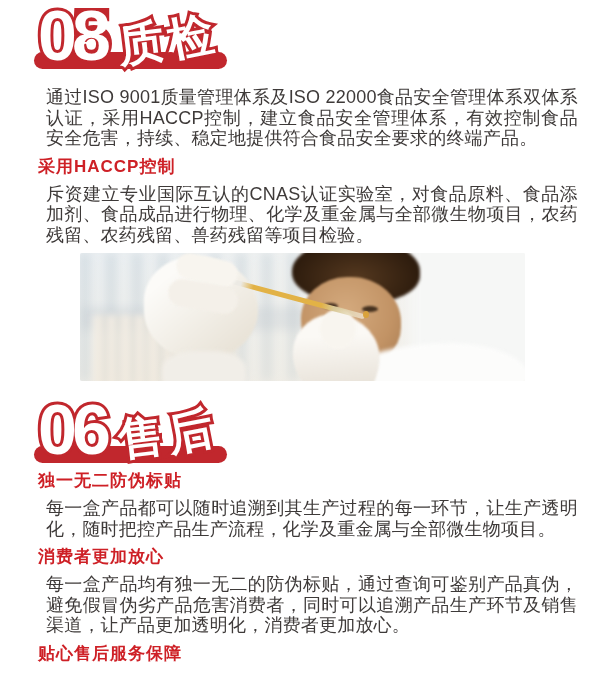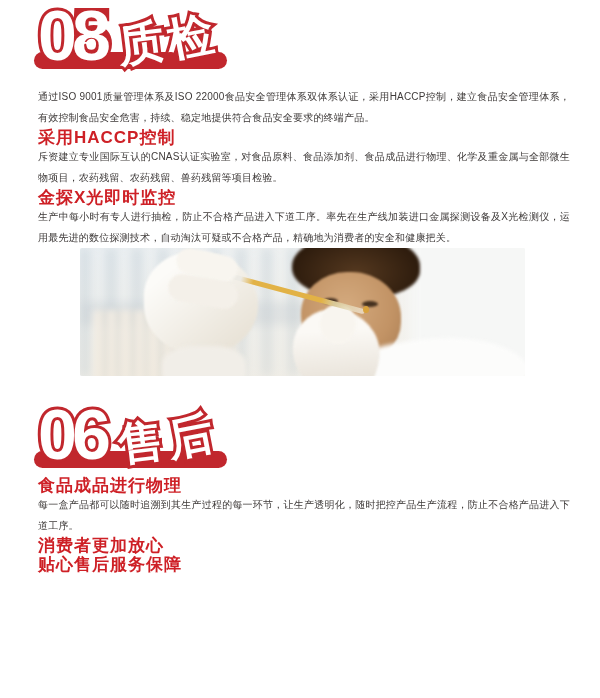--- a/index.html
+++ b/index.html
@@ -7,21 +7,21 @@
   body {
     width: 600px; height: 698px; overflow: hidden;
     background: #ffffff;
     font-family: "Liberation Sans", "DejaVu Sans", sans-serif;
   }
   .page { padding: 5px 30px 0 38px; }
 
   
   .banner { position: relative; height: 64px; width: 230px; margin-left: -4px; }
   .banner.first  { margin-bottom: 18px; }
-  .banner.second { margin-top: 28px; margin-bottom: 8px; }
+  .banner.second { margin-top: 18px; margin-bottom: 8px; }
   .pill {
     position: absolute; left: 0; bottom: 0;
     width: 193px; height: 17px; border-radius: 9px;
     background: #c1272d;
   }
   .ol { position: absolute; color: #ffffff; z-index: 2; font-weight: 900; }
   .ol::before {
     content: attr(data-text);
     position: absolute; left: 0; top: 0; z-index: -1;
     color: #c1272d; -webkit-text-stroke: 6px #c1272d;
@@ -30,22 +30,22 @@
   .o-ch  { font-size: 46px; line-height: 46px; }
   .o-ch.ch1 { left: 84px;  top: 15px; transform: rotate(-7deg); }
   .o-ch.ch2 { left: 133px; top: 9px;  transform: rotate(-11deg); }
 
   
   .sec-title {
     color: #ce2026; font-size: 17px; font-weight: bold;
     line-height: 19px; margin: 0; letter-spacing: 1px;
   }
   .sec-p {
-    color: #3e3a39; font-size: 10px; line-height: 20.5px;
-    margin: 0; width: 532px; letter-spacing: 0.2px;
+    color: #3e3a39; font-size: 18px; line-height: 20.5px;
+    margin: 8px; width: 532px; letter-spacing: 0.2px;
     text-align: justify;
   }
 
   
   .photo {
     position: relative; width: 445px; height: 128px;
     margin: 0 0 0 42px; overflow: hidden; border-radius: 2px;
     background: linear-gradient(100deg, #e2e8ec 0%, #ecedeb 55%, #f5f5f3 100%);
   }
   .photo div { position: absolute; }
@@ -108,24 +108,20 @@
 
   <section>
     <p class="sec-p">通过ISO 9001质量管理体系及ISO 22000食品安全管理体系双体系认证，采用HACCP控制，建立食品安全管理体系，有效控制食品安全危害，持续、稳定地提供符合食品安全要求的终端产品。</p>
   </section>
 
   <section>
     <h3 class="sec-title">采用HACCP控制</h3>
     <p class="sec-p">斥资建立专业国际互认的CNAS认证实验室，对食品原料、食品添加剂、食品成品进行物理、化学及重金属与全部微生物项目，农药残留、农药残留、兽药残留等项目检验。</p>
   </section>
 
-  <section>
-    <h3 class="sec-title">金探X光即时监控</h3>
-    <p class="sec-p">生产中每小时有专人进行抽检，防止不合格产品进入下道工序。率先在生产线加装进口金属探测设备及X光检测仪，运用最先进的数位探测技术，自动淘汰可疑或不合格产品，精确地为消费者的安全和健康把关。</p>
-  </section>
 
   <div class="photo">
     <div class="ph-stripes"></div>
     <div class="ph-shelf"></div>
     <div class="ph-tubes"></div>
     <div class="ph-warm"></div>
     <div class="ph-right"></div>
     <div class="ph-hair"></div>
     <div class="ph-face"></div>
     <div class="ph-eye-l"></div>
@@ -142,26 +138,27 @@
   </div>
 
   <header class="banner second">
     <div class="pill"></div>
     <span class="ol o-num" data-text="06">06</span>
     <span class="ol o-ch ch1" data-text="售">售</span>
     <span class="ol o-ch ch2" data-text="后">后</span>
   </header>
 
   <section>
-    <h3 class="sec-title">食品成品进行物理</h3>
-    <p class="sec-p">每一盒产品都可以随时追溯到其生产过程的每一环节，让生产透明化，随时把控产品生产流程，防止不合格产品进入下道工序。</p>
+    <h3 class="sec-title">独一无二防伪标贴</h3>
+    <p class="sec-p">每一盒产品都可以随时追溯到其生产过程的每一环节，让生产透明化，随时把控产品生产流程，化学及重金属与全部微生物项目。</p>
   </section>
 
   <section>
     <h3 class="sec-title">消费者更加放心</h3>
+    <p class="sec-p">每一盒产品均有独一无二的防伪标贴，通过查询可鉴别产品真伪，避免假冒伪劣产品危害消费者，同时可以追溯产品生产环节及销售渠道，让产品更加透明化，消费者更加放心。</p>
   </section>
 
   <section>
     <h3 class="sec-title">贴心售后服务保障</h3>
 
   </section>
 
 </div>
 
 </body></html>

